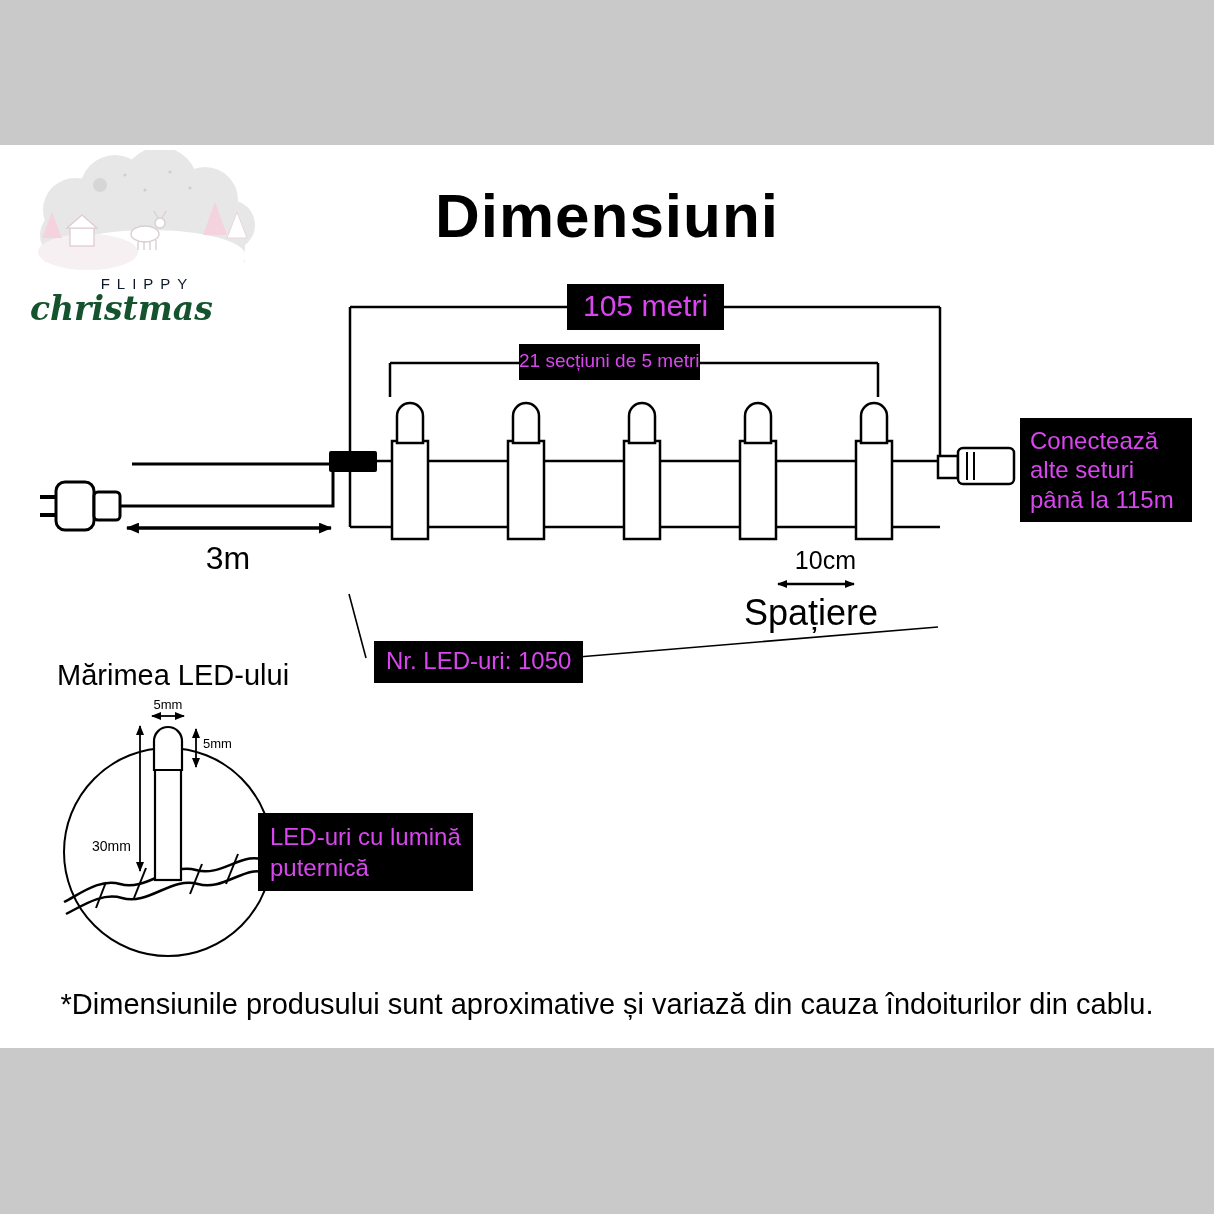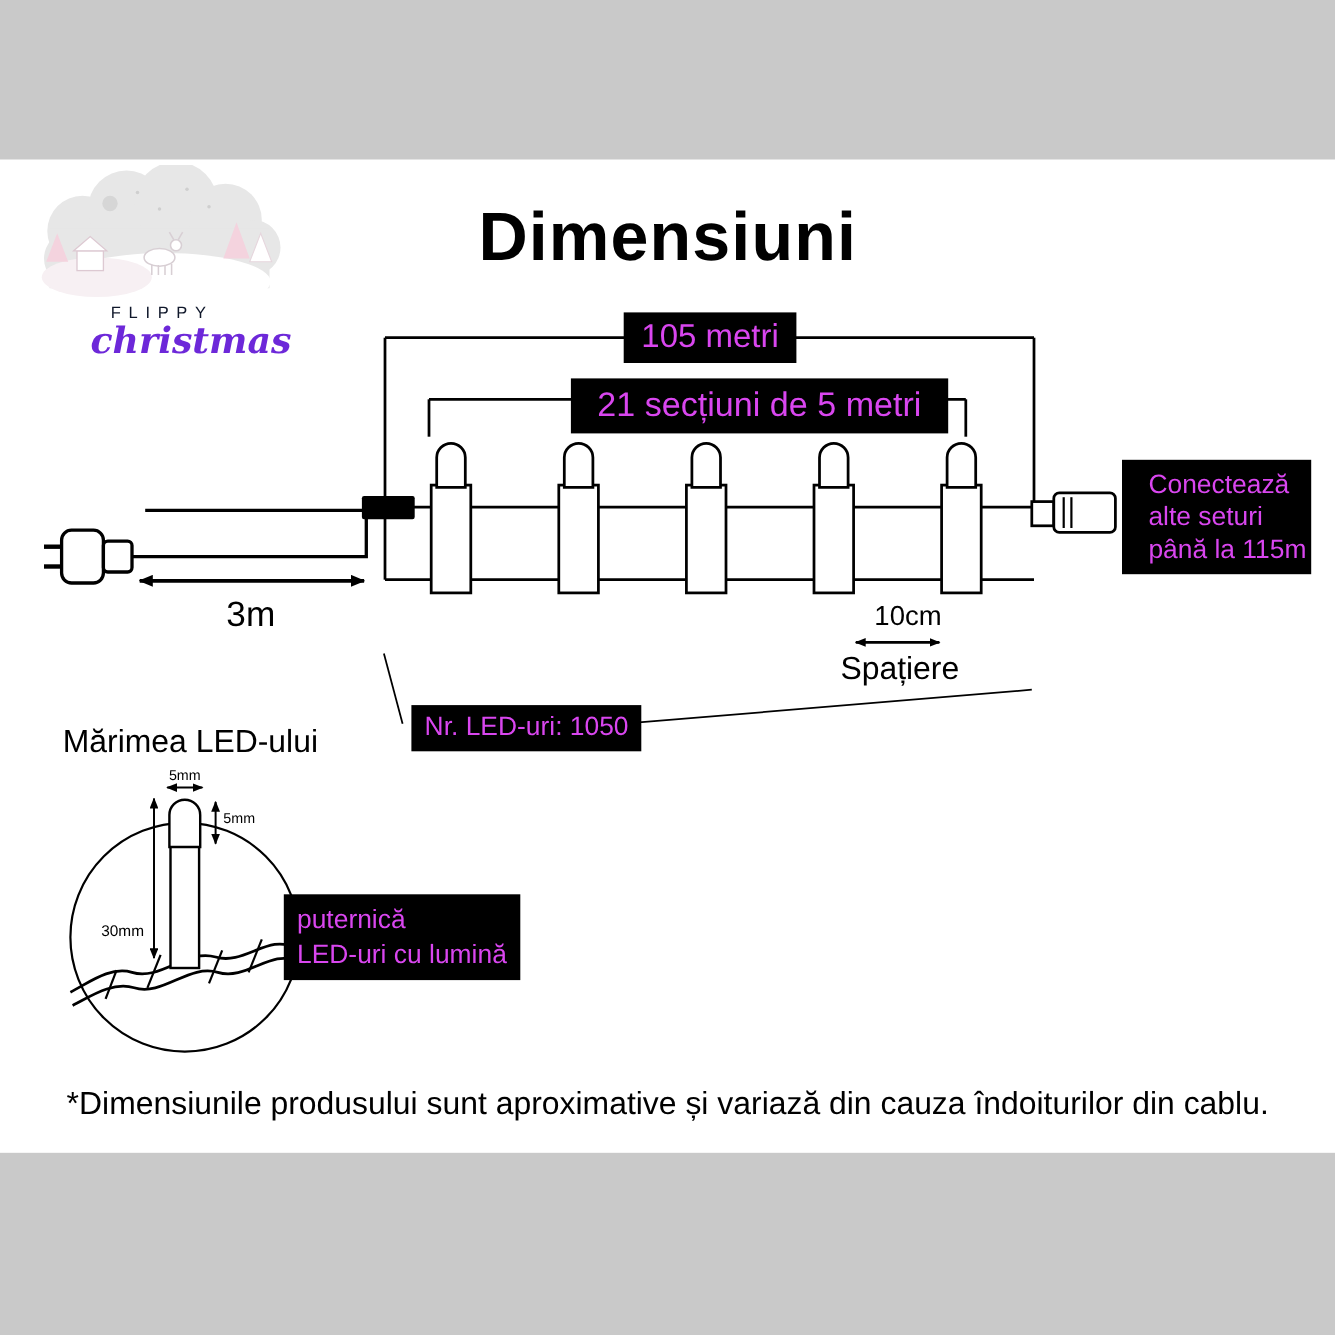--- a/index.html
+++ b/index.html
@@ -8,34 +8,34 @@
          font-family:"Liberation Sans",sans-serif;color:#000;overflow:hidden}
   .panel{position:absolute;left:0;top:145px;width:100%;height:903px;background:#ffffff}
   .overlay{position:absolute;left:0;top:0;z-index:2}
   .title{position:absolute;z-index:3;left:0;right:0;top:180px;text-align:center;
          font-size:62px;font-weight:700;letter-spacing:1px}
   .footnote{position:absolute;z-index:3;left:0;right:0;top:988px;text-align:center;font-size:29px}
   .txt{position:absolute;z-index:3}
   .tag{position:absolute;z-index:3;background:#000;color:#d946ef;white-space:nowrap}
   .tag span{display:block}
   .tag-105{left:567px;top:284px;font-size:30px;padding:5px 16px 7px}
-  .tag-21{left:519px;top:344px;font-size:31px;padding:6px 24px 8px}
-  .tag-connect{left:1020px;top:418px;font-size:24px;padding:8px 24px;line-height:1.22;width:172px}
+  .tag-21{left:519px;top:344px;font-size:19px;padding:6px 0 8px}
+  .tag-connect{left:1020px;top:418px;font-size:24px;padding:8px 10px;line-height:1.22;width:172px}
   .tag-count{left:374px;top:641px;font-size:24px;padding:6px 12px 8px}
   .tag-lednote{left:258px;top:813px;font-size:24px;padding:8px 12px;line-height:1.3}
   .lbl-3m{left:180px;width:96px;top:540px;text-align:center;font-size:32px}
   .lbl-10cm{left:776px;width:80px;top:546px;text-align:right;font-size:25px}
-  .lbl-spatiere{left:764px;width:120px;top:592px;text-align:left;font-size:29px}
+  .lbl-spatiere{left:744px;width:120px;top:592px;text-align:left;font-size:36px}
   .lbl-marimea{left:57px;top:659px;font-size:29px}
   .lbl-5mm-top{left:146px;width:44px;top:697px;text-align:center;font-size:13px}
   .lbl-5mm-side{left:203px;top:736px;font-size:13px}
   .lbl-30mm{left:92px;width:44px;top:838px;text-align:left;font-size:14px}
   .logo{position:absolute;left:30px;top:150px;width:235px;height:215px;z-index:3}
   .brand-top{text-align:center;color:#0f172a;font-size:15px;letter-spacing:7px;margin-top:-4px}
-  .brand-script{text-align:right;color:#6d28d9;font-family:"DejaVu Serif",serif;
+  .brand-script{text-align:left;color:#14532d;font-family:"DejaVu Serif",serif;
                 font-style:italic;font-weight:700;font-size:33px;line-height:1.05}
 </style>
 </head>
 <body>
 
 <div class="stage">
 
   <div class="panel"></div>
 
   <svg class="overlay" width="1214" height="1214" viewBox="0 0 1214 1214">
@@ -190,19 +190,19 @@
 
   <div class="tag tag-105">105 metri</div>
   <div class="tag tag-21">21 secțiuni de 5 metri</div>
   <div class="tag tag-connect">
     <span>Conectează</span>
     <span>alte seturi</span>
     <span>până la 115m</span>
   </div>
   <div class="tag tag-count">Nr. LED-uri: 1050</div>
   <div class="tag tag-lednote">
+    <span>LED-uri cu lumină</span>
     <span>puternică</span>
-    <span>LED-uri cu lumină</span>
   </div>
 
   <div class="footnote">*Dimensiunile produsului sunt aproximative și variază din cauza îndoiturilor din cablu.</div>
 
 </div>
 
 </body></html>

